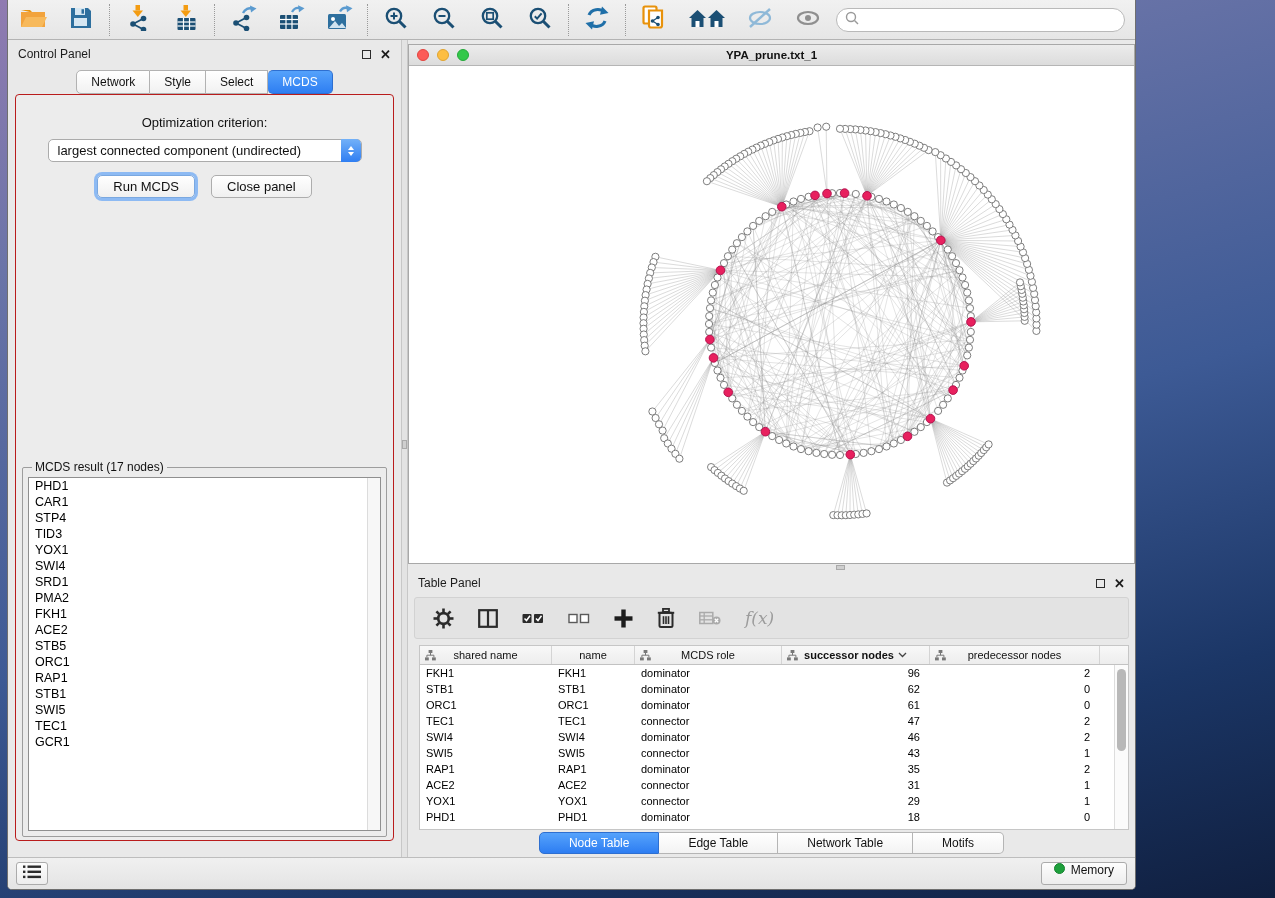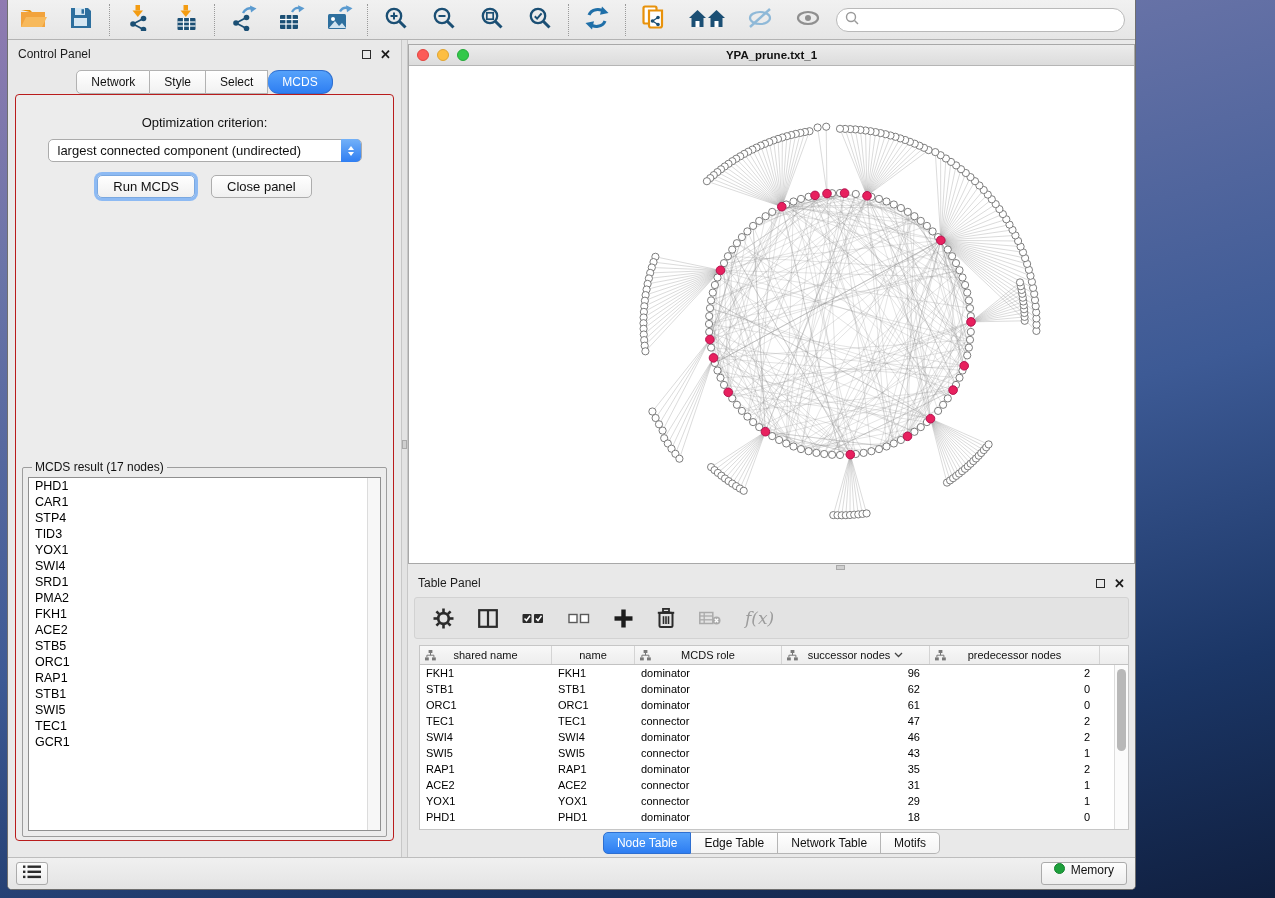--- a/index.html
+++ b/index.html
@@ -40,21 +40,21 @@
   .win-btns { margin-left:auto; display:flex; gap:9px; align-items:center; }
   .float-btn { width:9px; height:9px; border:1.6px solid #2b2b2b; cursor:pointer; }
   .close-x { font-size:13px; font-weight:bold; color:#1b1b1b; line-height:9px; cursor:pointer; }
   .cp-tabs { display:flex; justify-content:center; margin-top:2px; }
   .cp-tab {
     font-size:12px; padding:4px 14px; background:linear-gradient(#fff,#f1f1f1);
     border:1px solid #b2b2b2; border-left:none; color:#111; cursor:pointer;
   }
   .cp-tab:first-child { border-left:1px solid #b2b2b2; border-radius:5px 0 0 5px; }
   .cp-tab.active {
-    background:linear-gradient(#55a2fb,#2e7ef2); color:#fff; border-color:#2e6fd0; border-radius:11px;
+    background:linear-gradient(#55a2fb,#2e7ef2); color:#fff; border-color:#2e6fd0; border-radius:5px;
   }
   .cp-tab:last-child:not(.active){ border-radius:0 5px 5px 0; }
   .cp-content {
     position:absolute; top:54px; left:7px; right:7px; bottom:16px;
     background:#ececec; border:1px solid #b91c1c; border-radius:4px;
   }
   .opt-label { text-align:center; font-size:13px; color:#111; margin-top:20px; }
   .select-row { display:flex; justify-content:center; margin-top:9px; }
   .mac-select {
     width:314px; height:23px; background:#fff; border:1px solid #ababab; border-radius:5px;
@@ -125,21 +125,21 @@
   .th .sitemap { position:absolute; left:5px; top:4px; }
   .th.filler { border-right:none; flex:1; cursor:default; }
   .tbody { }
   .tr { display:flex; height:16px; cursor:default; }
   .td { font-size:11px; color:#000; padding-left:6px; line-height:16px; white-space:nowrap; overflow:hidden; }
   .td.num { text-align:right; padding-right:10px; padding-left:0; }
   .tbl-scroll { position:absolute; right:0; top:19px; bottom:0; width:14px; background:#fbfbfb; border-left:1px solid #ddd; }
   .tbl-thumb { position:absolute; top:4px; left:2px; width:9px; height:82px; background:#b8b8b8; border-radius:5px; cursor:pointer; }
   .table-tabs { position:absolute; bottom:3px; left:0; right:0; display:flex; justify-content:center; }
   .seg-tab {
-    font-size:12px; padding:3px 13px; background:linear-gradient(#fff,#f3f3f3);
+    font-size:12px; padding:3px 29px; background:linear-gradient(#fff,#f3f3f3);
     border:1px solid #b5b5b5; border-left:none; color:#111; cursor:pointer;
   }
   .seg-tab:first-child { border-left:1px solid #b5b5b5; border-radius:5px 0 0 5px; }
   .seg-tab:last-child { border-radius:0 5px 5px 0; }
   .seg-tab.active { background:linear-gradient(#56a3fc,#2d7df2); color:#fff; border-color:#2e6fd0; }
   
   .status-bar {
     position:absolute; left:0; right:0; bottom:0; height:32px;
     background:linear-gradient(#f0f0f0,#e4e4e4); border-top:1px solid #bdbdbd;
     display:flex; align-items:center; padding:0 8px;
@@ -1216,21 +1216,21 @@
               </div>
               <div class="th" style="width: 147px;">
                 <svg width="11" height="11" class="sitemap">
                   <rect x="3.6" y="0" width="3.8" height="3" fill="#787878"></rect>
                   <rect x="0" y="7.4" width="3.8" height="3" fill="#787878"></rect>
                   <rect x="7" y="7.4" width="3.8" height="3" fill="#787878"></rect>
                   <path d="M5.5 3v2.2 M1.9 7.4V5.2h7v2.2" stroke="#787878" fill="none" stroke-width="1"></path>
                 </svg>
                 <span>MCDS role</span>
               </div>
-              <div class="th" style="width: 148px;">
+              <div class="th" style="width: 148px; font-weight: bold;">
                 <svg width="11" height="11" class="sitemap">
                   <rect x="3.6" y="0" width="3.8" height="3" fill="#787878"></rect>
                   <rect x="0" y="7.4" width="3.8" height="3" fill="#787878"></rect>
                   <rect x="7" y="7.4" width="3.8" height="3" fill="#787878"></rect>
                   <path d="M5.5 3v2.2 M1.9 7.4V5.2h7v2.2" stroke="#787878" fill="none" stroke-width="1"></path>
                 </svg>
                 <span>successor nodes</span>
                 <svg width="9" height="6">
                   <path d="M1 1 l3.5 3.5 L8 1" stroke="#444" fill="none" stroke-width="1.3"></path>
                 </svg>

